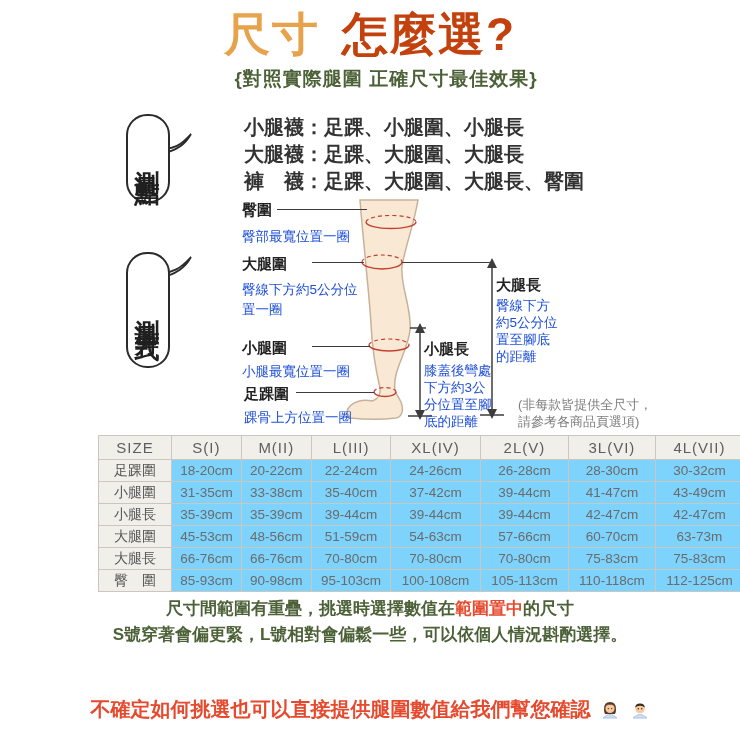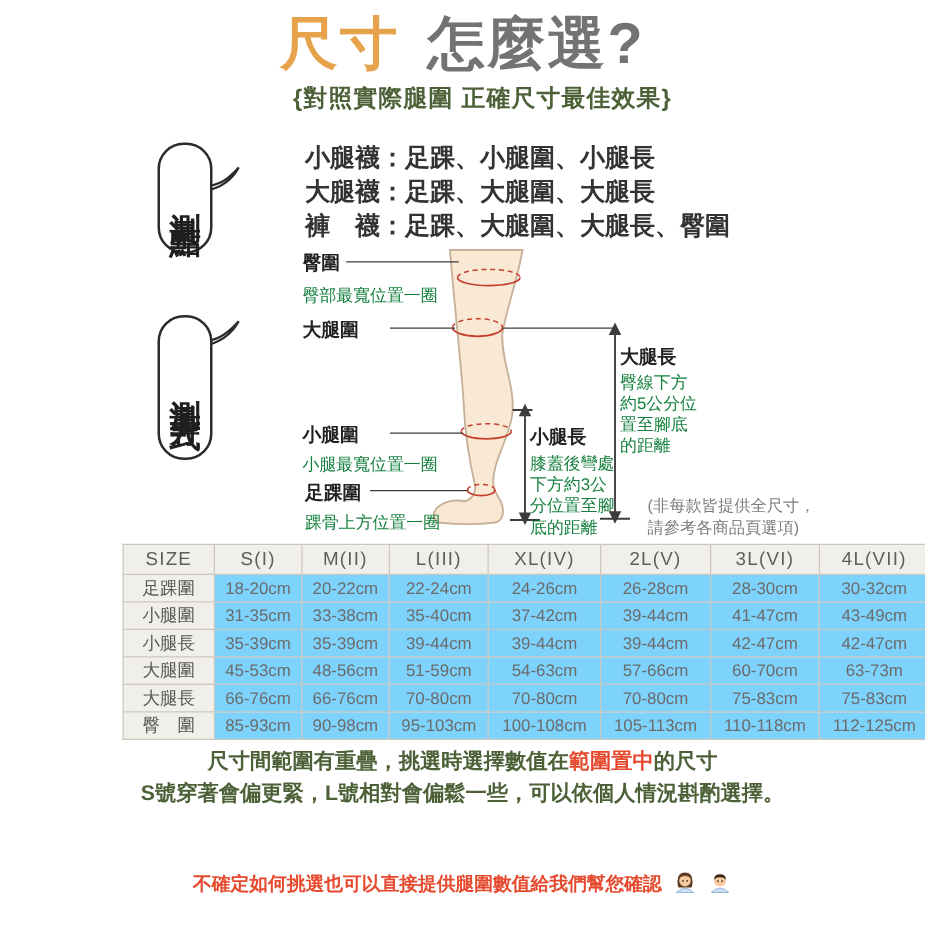--- a/index.html
+++ b/index.html
@@ -2,53 +2,53 @@
 <html><head>
 <meta charset="utf-8">
 <style>
   html,body{margin:0;padding:0;background:#fff;}
   .page{position:relative;width:740px;height:740px;background:#ffffff;overflow:hidden;
         font-family:"Liberation Sans","DejaVu Sans",sans-serif;}
   
   .title{position:absolute;top:6px;left:0;width:100%;text-align:center;
          font-size:46px;font-weight:800;letter-spacing:2px;line-height:56px;}
   .title .hl{color:#E6A34C;margin-right:10px;}
-  .title .rest{color:#737373;margin-left:12px;}
+  .title .rest{color:#c2410c;margin-left:12px;}
   .subtitle{position:absolute;top:66px;left:0;width:100%;text-align:center;
             font-size:19px;font-weight:700;color:#4C6137;letter-spacing:1px;padding-left:16px;}
   
   .bubble{position:absolute;left:126px;width:40px;border:2.5px solid #2b2b2b;border-radius:21px;
           background:#fff;display:flex;align-items:center;justify-content:center;
           writing-mode:vertical-rl;text-orientation:upright;
           font-size:25px;font-weight:700;color:#1f1f1f;letter-spacing:5px;z-index:2;}
   .bubble-tail{position:absolute;z-index:1;}
   
   .sock-list{position:absolute;left:244px;top:114px;font-size:20px;font-weight:700;
              color:#333;line-height:27px;}
   
   .mlabel{position:absolute;font-size:15px;font-weight:700;color:#222;}
-  .mdesc{position:absolute;font-size:13.5px;color:#15803d;white-space:pre-line;line-height:20px;}
+  .mdesc{position:absolute;font-size:13.5px;color:#1d4ed8;white-space:pre-line;line-height:20px;}
   .mdesc.tight{line-height:17px;}
   .leader{position:absolute;height:0;border-top:1.5px solid #3c3c3c;}
   .note{position:absolute;left:518px;top:396px;font-size:13px;color:#7d7d7d;
         white-space:pre-line;line-height:17px;}
   
   .size-table{position:absolute;left:98px;top:435px;width:646px;border-collapse:collapse;
               font-size:13.5px;color:#6b6b6b;}
   .size-table th,.size-table td{border:1px solid #ccc7be;text-align:center;padding:0;height:21px;}
   .size-table thead th{background:#f1efe9;font-size:15px;font-weight:400;color:#5e5e5e;
                        letter-spacing:1px;height:23px;}
   .size-table tbody th{background:#f1efe9;font-weight:400;color:#555;font-size:14px;width:72px;}
   .size-table tbody td{background:#7dd3fc;}
   
   .advice{position:absolute;top:596px;left:0;width:100%;text-align:center;
           font-size:17px;font-weight:700;color:#4C6137;line-height:26px;}
   .advice .red{color:#E64A2E;}
   .footer{position:absolute;top:696px;left:0;width:100%;text-align:center;
-          font-size:15px;font-weight:700;color:#E64A2E;}
+          font-size:20px;font-weight:700;color:#E64A2E;}
   .emoji{display:inline-block;vertical-align:-4px;margin-left:4px;}
 </style>
 </head>
 <body>
 
 <div class="page">
 
   <div class="title">
     <span class="hl">尺寸</span><span class="rest">怎麼選?</span>
   </div>
@@ -86,20 +86,22 @@
     <path d="M44,196 A11,4.5 0 0 1 66,196" fill="none" stroke="#C3402F" stroke-width="1.2" stroke-dasharray="4 3"></path>
   </svg>
 
   <div class="mlabel" style="left:242px;top:201px;">臀圍</div>
   <div class="leader" style="left:277px;top:209px;width:90px;"></div>
   <div class="mdesc" style="left:242px;top:227px;">臀部最寬位置一圈</div>
 
   <div class="mlabel" style="left:242px;top:255px;">大腿圍</div>
   <div class="leader" style="left:312px;top:262px;width:52px;"></div>
   <div class="leader" style="left:402px;top:262px;width:90px;"></div>
+  <div class="mdesc" style="left:242px;top:280px;width:150px;">臀線下方約5公分位
+置一圈</div>
 
   <div class="mlabel" style="left:242px;top:339px;">小腿圍</div>
   <div class="leader" style="left:312px;top:346px;width:58px;"></div>
   <div class="mdesc" style="left:242px;top:362px;">小腿最寬位置一圈</div>
 
   <div class="mlabel" style="left:244px;top:385px;">足踝圍</div>
   <div class="leader" style="left:296px;top:392px;width:78px;"></div>
   <div class="mdesc" style="left:244px;top:408px;">踝骨上方位置一圈</div>
 
   <svg style="position:absolute;left:398px;top:320px;" width="38" height="102" viewBox="0 0 38 102">

